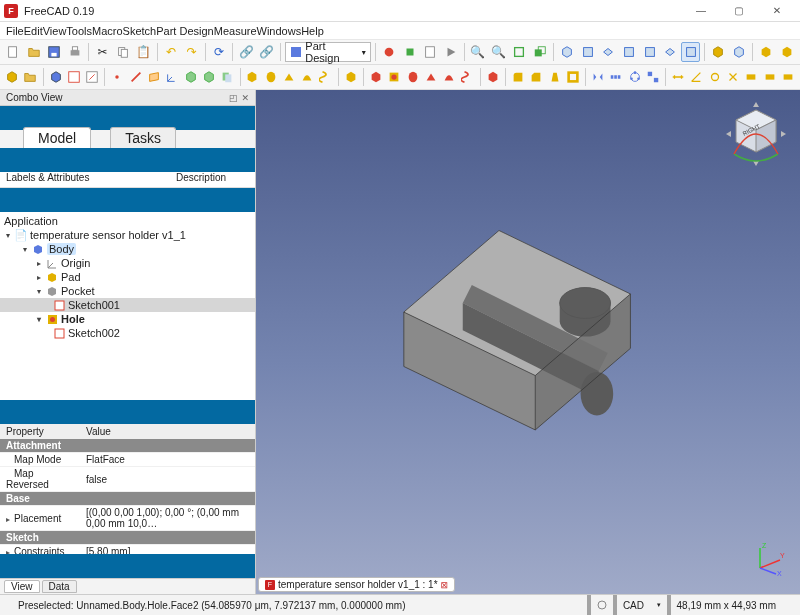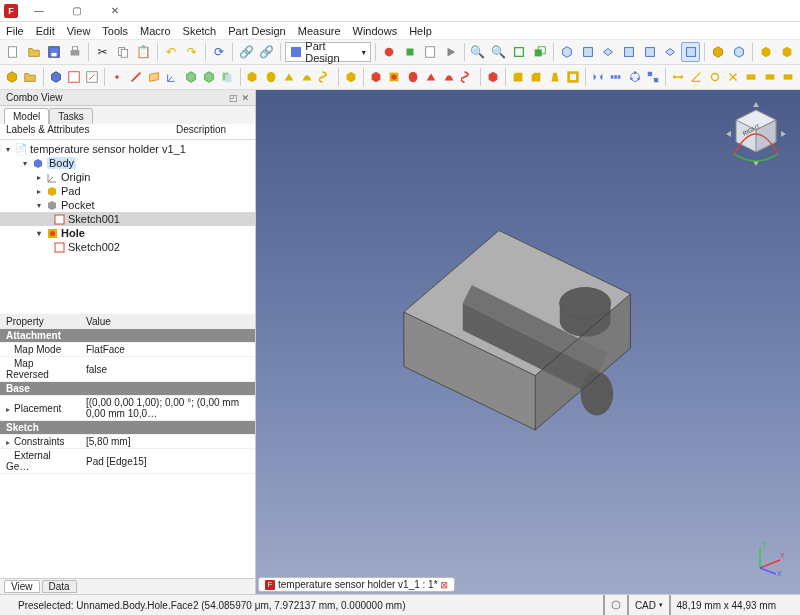--- a/index.html
+++ b/index.html
@@ -2,34 +2,34 @@
 <html><head>
 <meta charset="utf-8">
 <style>
 * { box-sizing: border-box; margin: 0; padding: 0; font-family: "Segoe UI", Tahoma, sans-serif; }
 body { width: 800px; height: 615px; overflow: hidden; background: #f0f0f0; font-size: 11px; color: #222; display: flex; flex-direction: column; }
 .titlebar { height: 22px; background: #fff; display: flex; align-items: center; padding: 0 4px; border-bottom: 1px solid #ddd; }
 .titlebar .logo { width: 14px; height: 14px; background: #c22; border-radius: 2px; margin-right: 6px; display: flex; align-items: center; justify-content: center; color: #fff; font-size: 9px; font-weight: bold; }
 .titlebar .title { flex: 1; font-size: 11px; }
 .winbtns { display: flex; gap: 8px; padding-right: 4px; }
 .winbtn { width: 30px; height: 18px; display: flex; align-items: center; justify-content: center; color: #555; font-size: 10px; }
-.menubar { height: 18px; background: #fff; display: flex; align-items: center; padding: 0 6px; gap: 12px; border-bottom: 1px solid #e8e8e8; }
+.menubar { height: 18px; background: #fff; display: flex; align-items: center; padding: 0 6px; gap: 0; border-bottom: 1px solid #e8e8e8; }
 .menubar span { font-size: 11px; }
 .toolbar { background: #f7f7f7; border-bottom: 1px solid #ddd; display: flex; align-items: center; padding: 2px 4px; gap: 2px; flex-wrap: nowrap; overflow: hidden; }
 .tbtn { width: 20px; height: 20px; display: flex; align-items: center; justify-content: center; border: 1px solid transparent; border-radius: 2px; font-size: 12px; }
 .tbtn svg { width: 14px; height: 14px; }
 .sep { width: 1px; height: 18px; background: #ccc; margin: 0 2px; }
 .wb-sel { height: 20px; border: 1px solid #bbb; background: #fff; display: flex; align-items: center; padding: 0 4px; font-size: 11px; width: 92px; gap: 4px; }
 .wb-sel .arr { margin-left: auto; font-size: 8px; }
 .main { flex: 1; display: flex; min-height: 0; }
-.panel { width: 256px; background: #0369a1; border-right: 1px solid #ccc; display: flex; flex-direction: column; }
+.panel { width: 256px; background: #0369a1; border-right: 1px solid #ccc; display: flex; flex-direction: column; gap: 24px; }
 .panel-head { height: 16px; background: #e9e9e9; display: flex; align-items: center; padding: 0 6px; font-size: 10px; border-bottom: 1px solid #ccc; }
 .panel-head .pbtns { margin-left: auto; display: flex; gap: 4px; font-size: 9px; color: #666; }
 .tabs { height: 18px; display: flex; align-items: flex-end; background: #f3f3f3; padding: 0 4px; }
-.tab { padding: 2px 8px; font-size: 10px; border: 1px solid #bbb; border-bottom: none; border-radius: 3px 3px 0 0; background: #eee; }
+.tab { padding: 2px 14px; font-size: 14px; border: 1px solid #bbb; border-bottom: none; border-radius: 3px 3px 0 0; background: #eee; margin-left: 19px; }
 .tab.active { background: #fff; }
 .colhead { height: 16px; display: flex; padding: 0 6px; font-size: 10px; border-bottom: 1px solid #ddd; background: #fff; }
 .colhead .c1 { width: 170px; }
 .tree { flex: 0 0 auto; background: #fff; padding: 2px 0 60px 0; font-size: 11px; }
 .tnode { display: flex; align-items: center; height: 14px; padding: 0 4px; gap: 3px; }
 .tnode .ind { display: inline-block; }
 .tnode .tw { width: 8px; font-size: 8px; color: #444; text-align: center; }
 .tnode .ic { width: 12px; height: 12px; display: flex; align-items: center; justify-content: center; }
 .tnode.sel { background: #d6d6d6; }
 .tnode.bold { font-weight: bold; }
@@ -43,27 +43,28 @@
 .props .tw2 { display: inline-block; width: 8px; font-size: 8px; color: #555; }
 .bottom-tabs { height: 16px; background: #f3f3f3; display: flex; align-items: center; padding: 0 4px; gap: 2px; font-size: 10px; border-top: 1px solid #ccc; }
 .btab { padding: 0 6px; border: 1px solid #bbb; background: #fff; border-radius: 2px 2px 0 0; }
 .viewport { flex: 1; position: relative; background: linear-gradient(to bottom, #4a5a8a 0%, #7585b0 55%, #a0aac8 100%); }
 .doc-tab { position: absolute; bottom: 2px; left: 2px; background: #fff; border: 1px solid #bbb; border-radius: 3px; padding: 1px 6px; font-size: 10px; display: flex; align-items: center; gap: 3px; }
 .doc-tab .x { color: #c33; font-size: 9px; }
 .navcube { position: absolute; top: 8px; right: 8px; width: 72px; height: 72px; }
 .axes { position: absolute; bottom: 18px; right: 12px; width: 36px; height: 36px; }
 .status { height: 21px; background: #f3f3f3; border-top: 1px solid #ccc; display: flex; align-items: center; padding: 0 18px; font-size: 10px; }
 .status .spacer { flex: 1; }
-.status .cell { border-left: 2px solid #a3a3a3; padding: 0 6px; height: 100%; display: flex; align-items: center; gap: 3px; }
+.status .cell { border-left: 4px solid #a3a3a3; padding: 0 6px; height: 100%; display: flex; align-items: center; gap: 13px; }
 </style>
 </head>
 <body>
 
 <div class="titlebar">
   <div class="logo">F</div>
+  <div class="title">FreeCAD 0.19</div>
   <div class="winbtns">
     <div class="winbtn">—</div>
     <div class="winbtn">▢</div>
     <div class="winbtn">✕</div>
   </div>
 </div>
 
 <div class="menubar">
   <span>File</span>
   <span>Edit</span>
@@ -453,20 +454,23 @@
     </div>
     <div class="tabs">
       <div class="tab active">Model</div>
       <div class="tab">Tasks</div>
     </div>
     <div class="colhead">
       <span class="c1">Labels &amp; Attributes</span>
       <span>Description</span>
     </div>
     <div class="tree">
+      <div class="tnode">
+          <span>Application</span>
+        </div>
       <div class="tnode">
           <span class="tw">▾</span>
           <span class="ic">📄</span>
           <span class="bold">temperature sensor holder v1_1</span>
         </div>
       <div class="tnode">
           <span class="ind" style="width:14px"></span>
           <span class="tw">▾</span>
           <span class="ic">
             <svg width="11" height="11">

